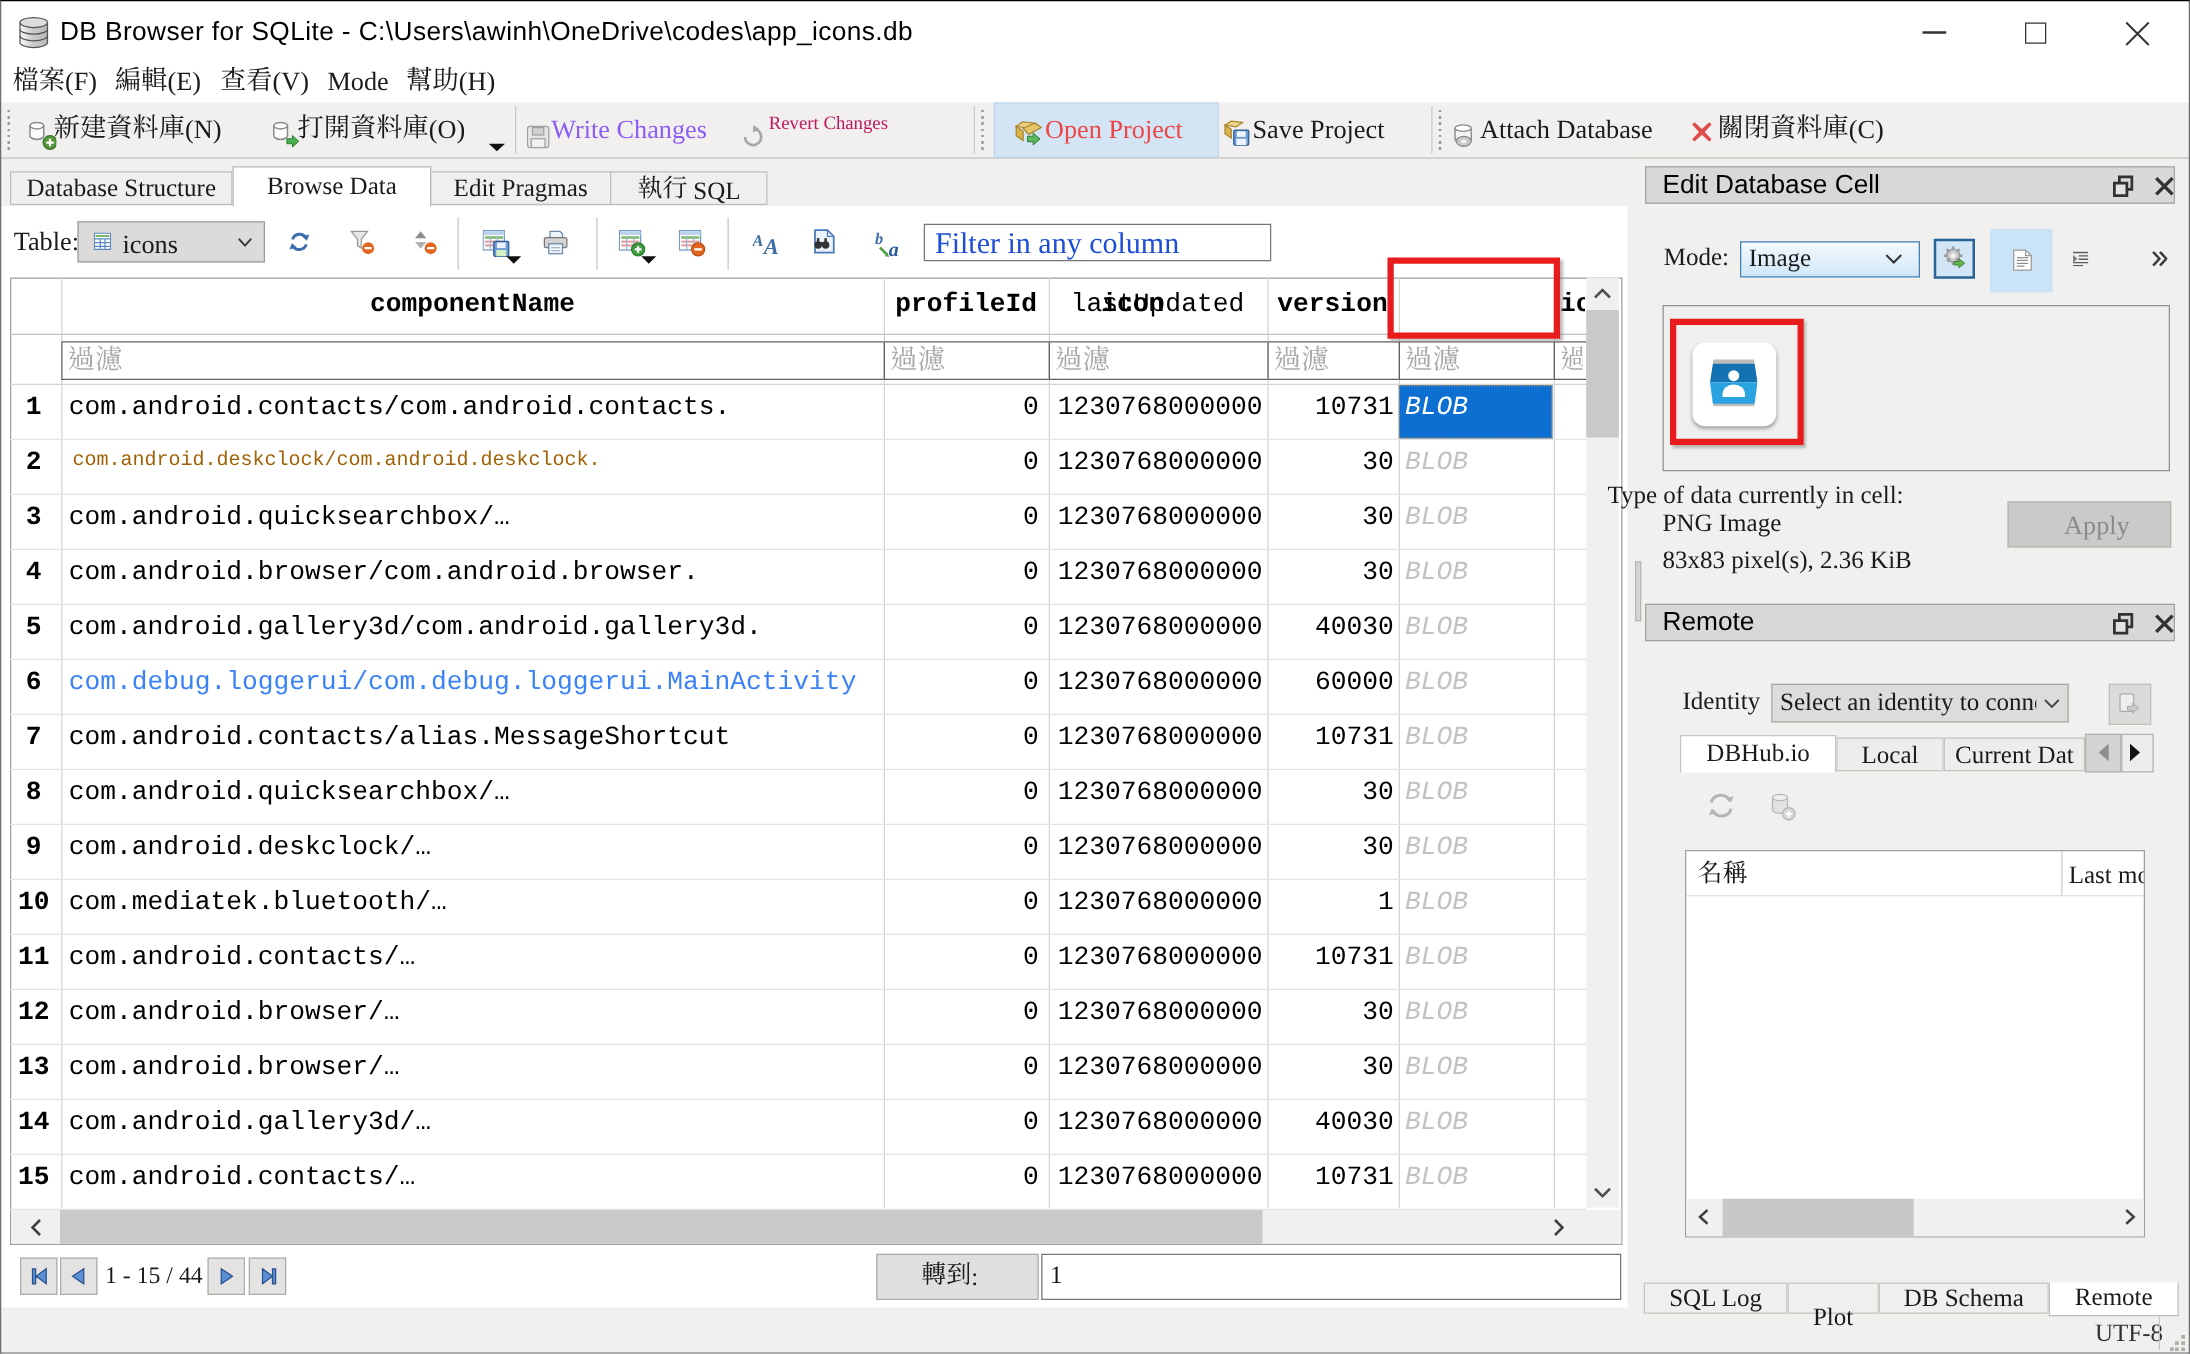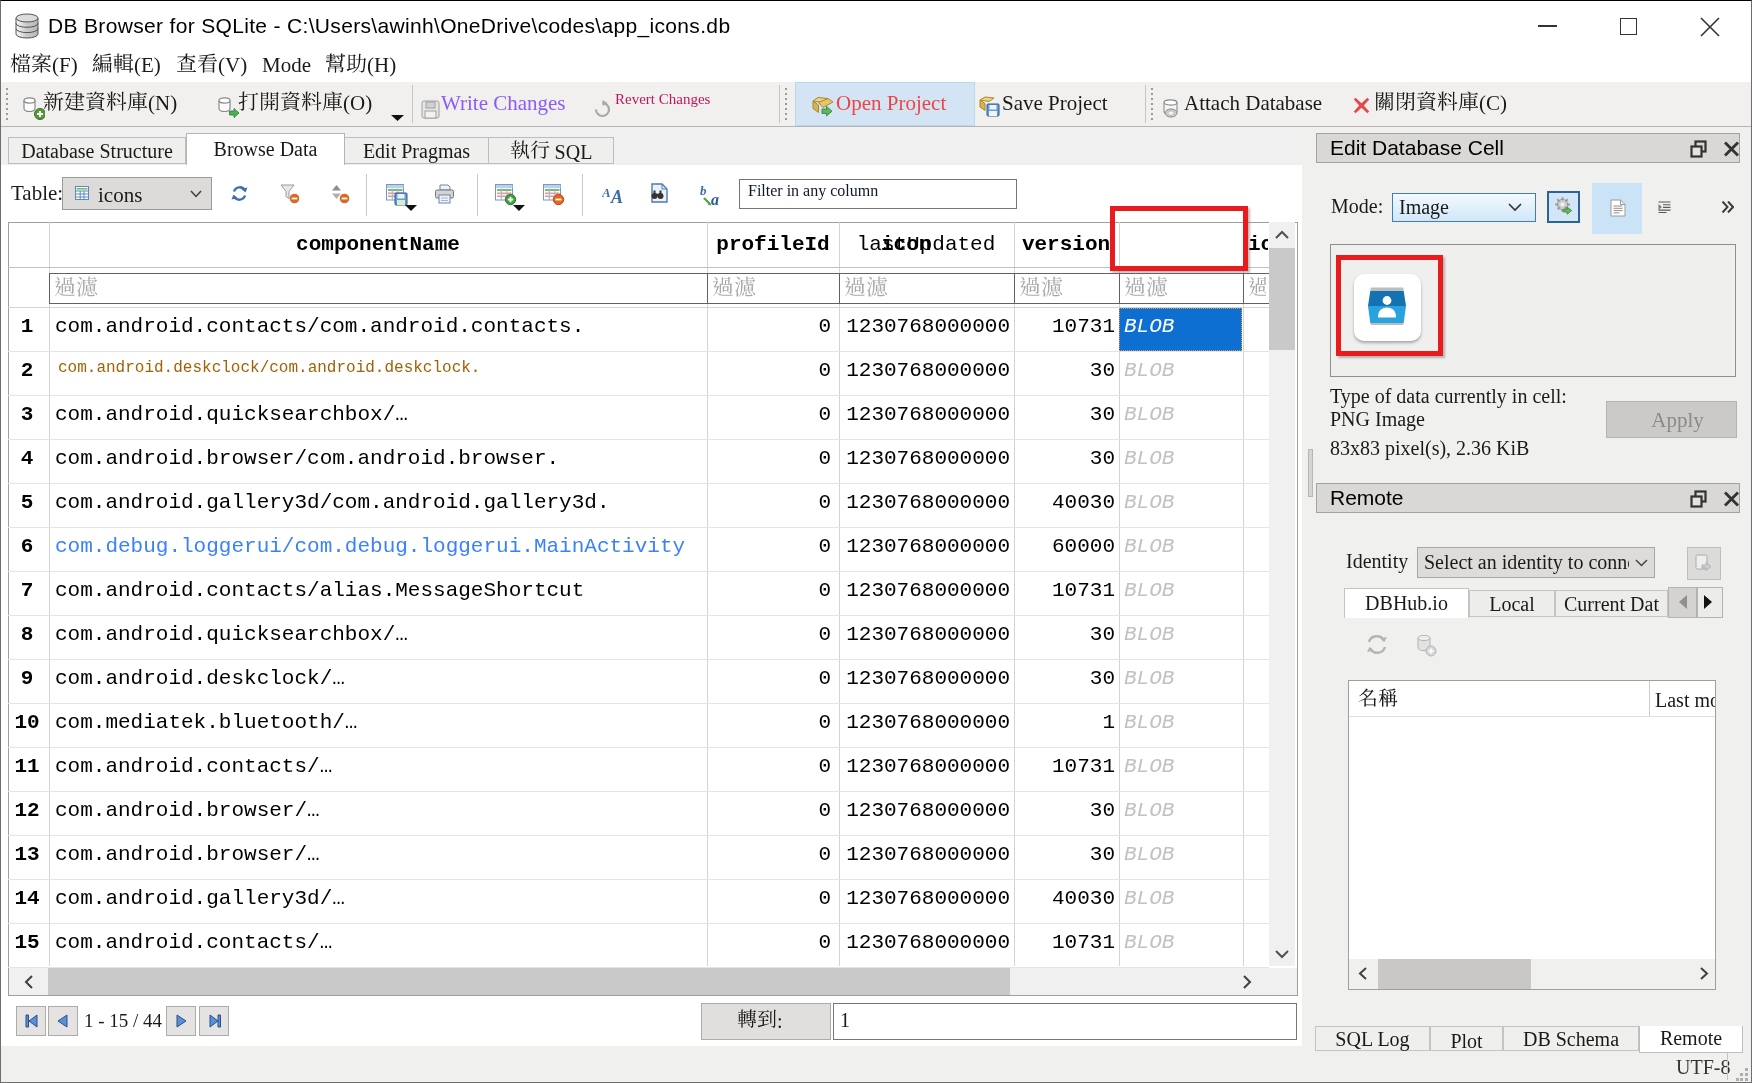--- a/index.html
+++ b/index.html
@@ -272,21 +272,21 @@
       <rect x="11.5" y="7.5" width="2" height="4"></rect>
     </g>
   </svg>
 <svg class="abs" style="left:700px;top:184px" width="23" height="23" viewBox="0 0 23 23">
 <text x="0" y="11" font-family="Liberation Serif" font-size="13" font-weight="bold" fill="#3a6ea5" font-style="italic">b</text>
 <text x="11" y="21" font-family="Liberation Serif" font-size="16" font-weight="bold" fill="#2a5a9d" font-style="italic">a</text>
 <path d="M4 14 l6 6" stroke="#55a045" stroke-width="2.2"></path>
     <path d="M11.5 21.5 l-3.5 -0.5 1.5 -3 z" fill="#55a045"></path>
   </svg>
 <div class="abs" style="left:739px;top:179px;width:278px;height:30px;background:#fff;border:1px solid #767676"></div>
-<div class="abs" style="left:748px;top:182px;font-size:16px;color:#0f172a">Filter in any column</div>
+<div class="abs" style="left:748px;top:182px;font-size:24px;color:#1d4ed8">Filter in any column</div>
 <div class="abs" style="left:8px;top:222px;width:1290px;height:774px;background:#fff;border:1px solid #9f9f9f"></div>
 <div class="abs mono" style="left:78px;top:233px;width:600px;text-align:center;font-size:21px;font-weight:bold;color:#000">componentName</div>
 <div class="abs mono" style="left:473px;top:233px;width:600px;text-align:center;font-size:21px;font-weight:bold;color:#000">profileId</div>
 <div class="abs mono" style="left:626px;top:233px;width:600px;text-align:center;font-size:21px;font-weight:normal;color:#000">lastUpdated</div>
 <div class="abs mono" style="left:766px;top:233px;width:600px;text-align:center;font-size:21px;font-weight:bold;color:#000">version</div>
 <div class="abs mono" style="left:881px;top:233px;width:600px;text-align:left;font-size:21px;font-weight:bold;color:#000">icon</div>
 <div class="abs mono" style="left:1248px;top:233px;width:20px;overflow:hidden;font-size:21px;font-weight:bold;color:#000">ic</div>
 <div class="abs" style="left:49px;top:222px;width:1px;height:744px;background:#d4d4d4"></div>
 <div class="abs" style="left:707px;top:222px;width:1px;height:744px;background:#d4d4d4"></div>
 <div class="abs" style="left:839px;top:222px;width:1px;height:744px;background:#d4d4d4"></div>
@@ -515,21 +515,21 @@
 <div class="abs" style="left:1354px;top:274px;width:67px;height:67px;background:#fff;border-radius:10px;box-shadow:0 2px 3px rgba(0,0,0,0.3)"></div>
 <svg class="abs" style="left:1368px;top:287px" width="38" height="39" viewBox="0 0 38 39">
 <rect x="2.5" y="0.5" width="33" height="5" rx="1" fill="#bdbdbd"></rect>
 <rect x="2.5" y="33" width="33" height="5" rx="1" fill="#bdbdbd"></rect>
 <path d="M2.3 4 H35.7 L38 19 H0 Z" fill="#1272b2"></path>
 <path d="M0 19 H38 L35.7 36 H2.3 Z" fill="#29a3e0"></path>
 <circle cx="19" cy="13.5" r="4.4" fill="#fff"></circle>
 <path d="M10 28.5 a9 8 0 0 1 18 0 v2 h-18 z" fill="#fff"></path>
   </svg>
 <div class="abs" style="left:1336px;top:255px;width:107px;height:101px;border:5px solid #e81c1c;box-shadow:2px 2px 2px rgba(120,120,120,0.5)"></div>
-<div class="abs" style="left:1330px;top:385px;font-size:20px;color:#1a1a1a">Type of data currently in cell:</div>
+<div class="abs" style="left:1286px;top:385px;font-size:20px;color:#1a1a1a">Type of data currently in cell:</div>
 <div class="abs" style="left:1330px;top:408px;font-size:20px;color:#1a1a1a">PNG Image</div>
 <div class="abs" style="left:1606px;top:401px;width:131px;height:37px;background:#cbcac8;border:1px solid #b5b3b0"></div>
 <div class="abs" style="left:1606px;top:408px;width:143px;text-align:center;font-size:21px;color:#8a8a8a">Apply</div>
 <div class="abs" style="left:1330px;top:437px;font-size:20px;color:#1a1a1a">83x83 pixel(s), 2.36 KiB</div>
 <div class="abs" style="left:1316px;top:483px;width:424px;height:30px;background:#d9d8d6;border:1px solid #a5a3a0"></div>
 <div class="abs sans" style="left:1330px;top:486px;font-size:21px;color:#000">Remote</div>
 <svg class="abs" style="left:1690px;top:490px" width="17" height="18" viewBox="0 0 17 18">
 <rect x="5.5" y="1.5" width="10" height="10" fill="none" stroke="#323232" stroke-width="2.2"></rect>
 <rect x="1.5" y="6.5" width="10" height="10" fill="#e4e3e1" stroke="#323232" stroke-width="2.2"></rect>
   </svg>
@@ -585,21 +585,21 @@
 <div class="abs" style="left:1349px;top:959px;width:366px;height:30px;background:#f0f0ef"></div>
 <svg class="abs" style="left:1358px;top:967px" width="9" height="13" viewBox="0 0 9 13">
     <path d="M8 1 l-6 5.5 6 5.5" stroke="#404040" stroke-width="2" fill="none"></path>
   </svg>
 <div class="abs" style="left:1378px;top:959px;width:153px;height:30px;background:#c9c8c6"></div>
 <svg class="abs" style="left:1700px;top:967px" width="9" height="13" viewBox="0 0 9 13">
     <path d="M1 1 l6 5.5 -6 5.5" stroke="#404040" stroke-width="2" fill="none"></path>
   </svg>
 <div class="abs" style="left:0;top:1046px;width:1752px;height:37px;background:#f0f0ef"></div>
 <div class="abs" style="left:1315px;top:1026px;width:115px;height:25px;background:#efefee;border:1px solid #c6c4c1;text-align:center;font-size:20px;color:#1a1a1a;padding-top:1px">SQL Log</div>
-<div class="abs" style="left:1430px;top:1026px;width:73px;height:25px;background:#efefee;border:1px solid #c6c4c1;text-align:center;font-size:20px;color:#1a1a1a;padding-top:3px">Plot</div>
+<div class="abs" style="left:1430px;top:1026px;width:73px;height:25px;background:#efefee;border:1px solid #c6c4c1;text-align:center;font-size:20px;color:#1a1a1a;padding-top:16px">Plot</div>
 <div class="abs" style="left:1503px;top:1026px;width:136px;height:25px;background:#efefee;border:1px solid #c6c4c1;text-align:center;font-size:20px;color:#1a1a1a;padding-top:1px">DB Schema</div>
 <div class="abs" style="left:1639px;top:1026px;width:104px;height:27px;background:#fff;border:1px solid #bdbdbd;border-top:none;text-align:center;font-size:20px;color:#1a1a1a;padding-top:1px;z-index:5">Remote</div>
 <div class="abs" style="left:1676px;top:1056px;font-size:20px;color:#333">UTF-8</div>
 <div class="abs" style="left:1727px;top:1053px;width:1px;height:27px;background:#c6c4c1"></div>
 <svg class="abs" style="left:1736px;top:1068px" width="13" height="13" viewBox="0 0 13 13">
 <g fill="#b0aeab">
       <rect x="9" y="0" width="3" height="3"></rect>
       <rect x="9" y="5" width="3" height="3"></rect>
       <rect x="9" y="10" width="3" height="3"></rect>
 <rect x="4" y="5" width="3" height="3"></rect>

